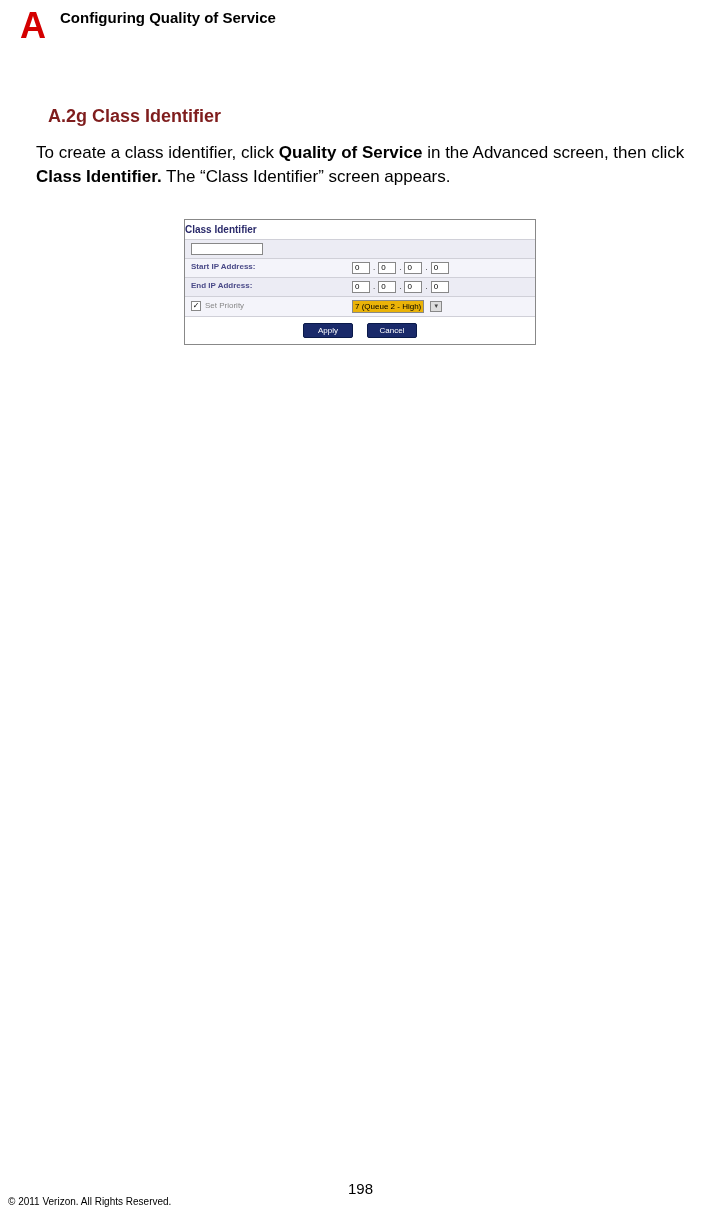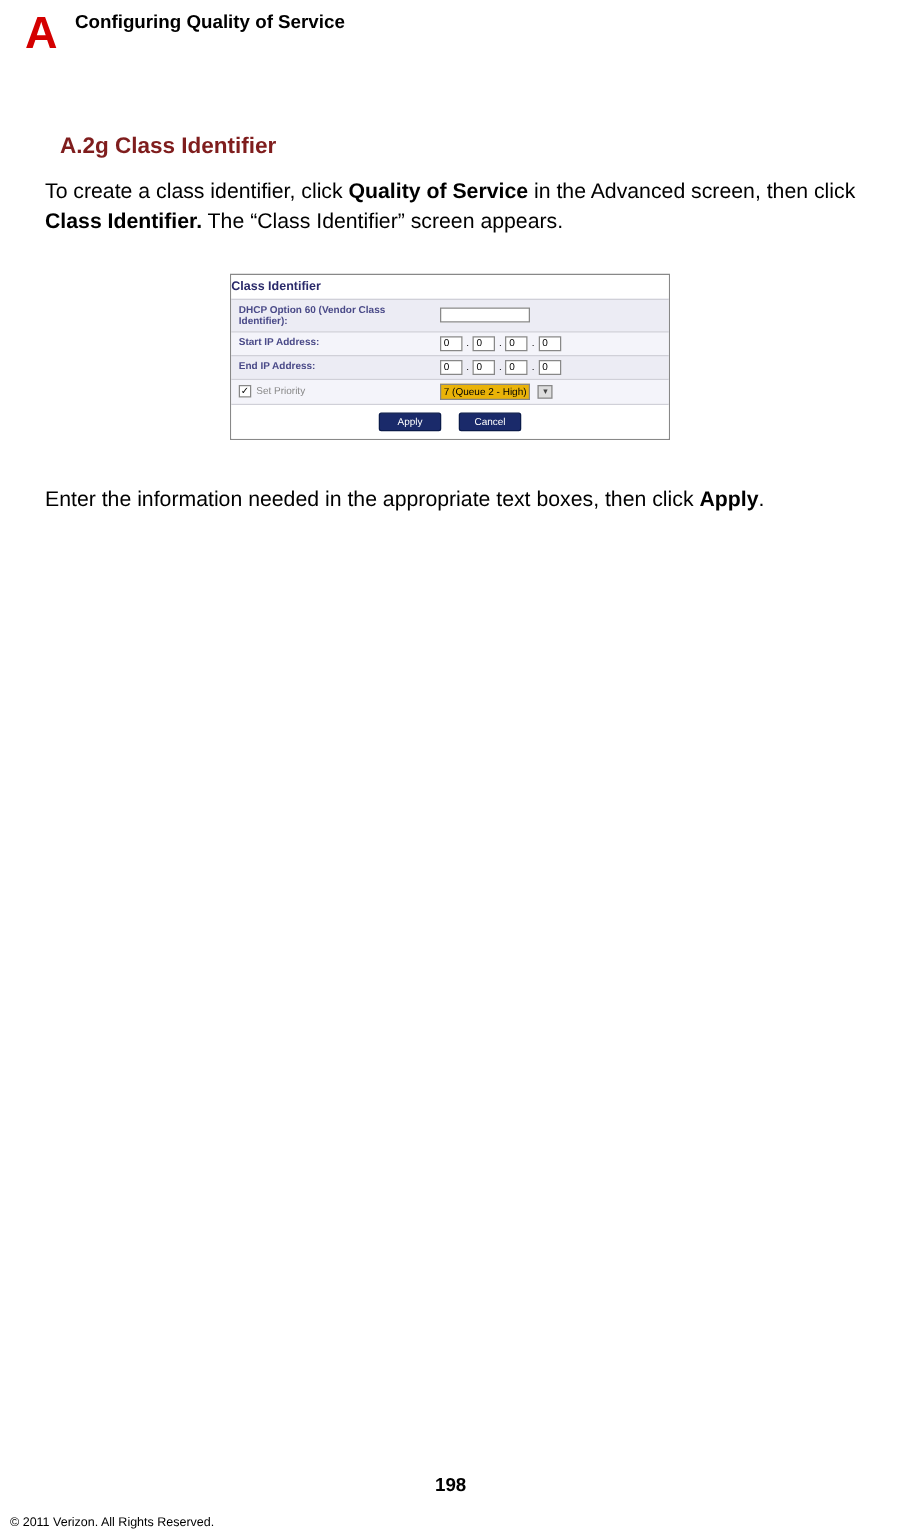--- a/index.html
+++ b/index.html
@@ -118,26 +118,26 @@
     font-size:8px;
     display:flex; align-items:center; justify-content:center;
     padding:0 8px;
   }
   .priority-label { color:#888; font-size:8px; }
 
   .page-num {
     position:absolute;
     bottom:30px; left:0; width:721px;
     text-align:center;
-    font-weight:700;
+    font-weight:400;
     font-size:15px;
   }
   .copyright {
     position:absolute;
-    bottom:3px; left:8px;
+    bottom:20px; left:8px;
     font-size:10px;
     color:#000;
   }
 </style>
 </head>
 <body>
 
 <div class="page">
 
   <div class="hdr-row">
@@ -150,21 +150,20 @@
   <div class="section-heading">A.2g  Class Identifier</div>
 
   <p class="body-para">
     <span>To create a class identifier, click </span><span class="bold">Quality of Service</span><span> in the Advanced screen, then click </span><span class="bold">Class Identifier.</span><span> The “Class Identifier” screen appears.</span>
   </p>
 
   <div class="shot">
     <div class="shot-title">Class Identifier</div>
 
     <div class="shot-row">
-      <div class="shot-label">DHCP Option 60 (Vendor Class Identifier):</div>
       <div class="shot-field">
         <span class="tbox"></span>
       </div>
     </div>
 
     <div class="shot-row">
       <div class="shot-label">Start IP Address:</div>
       <div class="shot-field">
         <span class="oct">0</span>
           <span class="dot">.</span>
@@ -201,20 +200,17 @@
         <span class="sel-arrow">▾</span>
       </div>
     </div>
 
     <div class="btn-row">
       <div class="shot-btn">Apply</div>
       <div class="shot-btn">Cancel</div>
     </div>
   </div>
 
-  <p class="body-para">
-    <span>Enter the information needed in the appropriate text boxes, then click </span><span class="bold">Apply</span><span>.</span>
-  </p>
 
 </div>
 
 <div class="page-num">198</div>
 <div class="copyright">© 2011 Verizon. All Rights Reserved.</div>
 
 </body></html>

